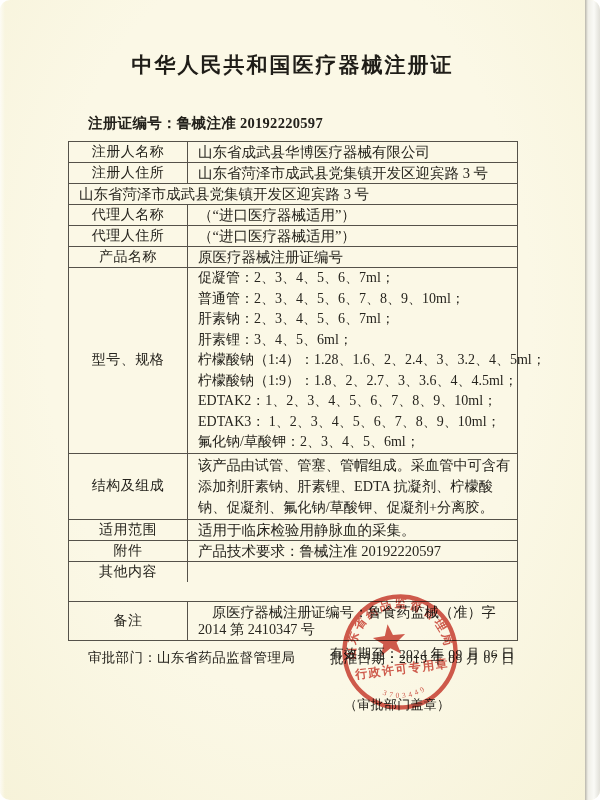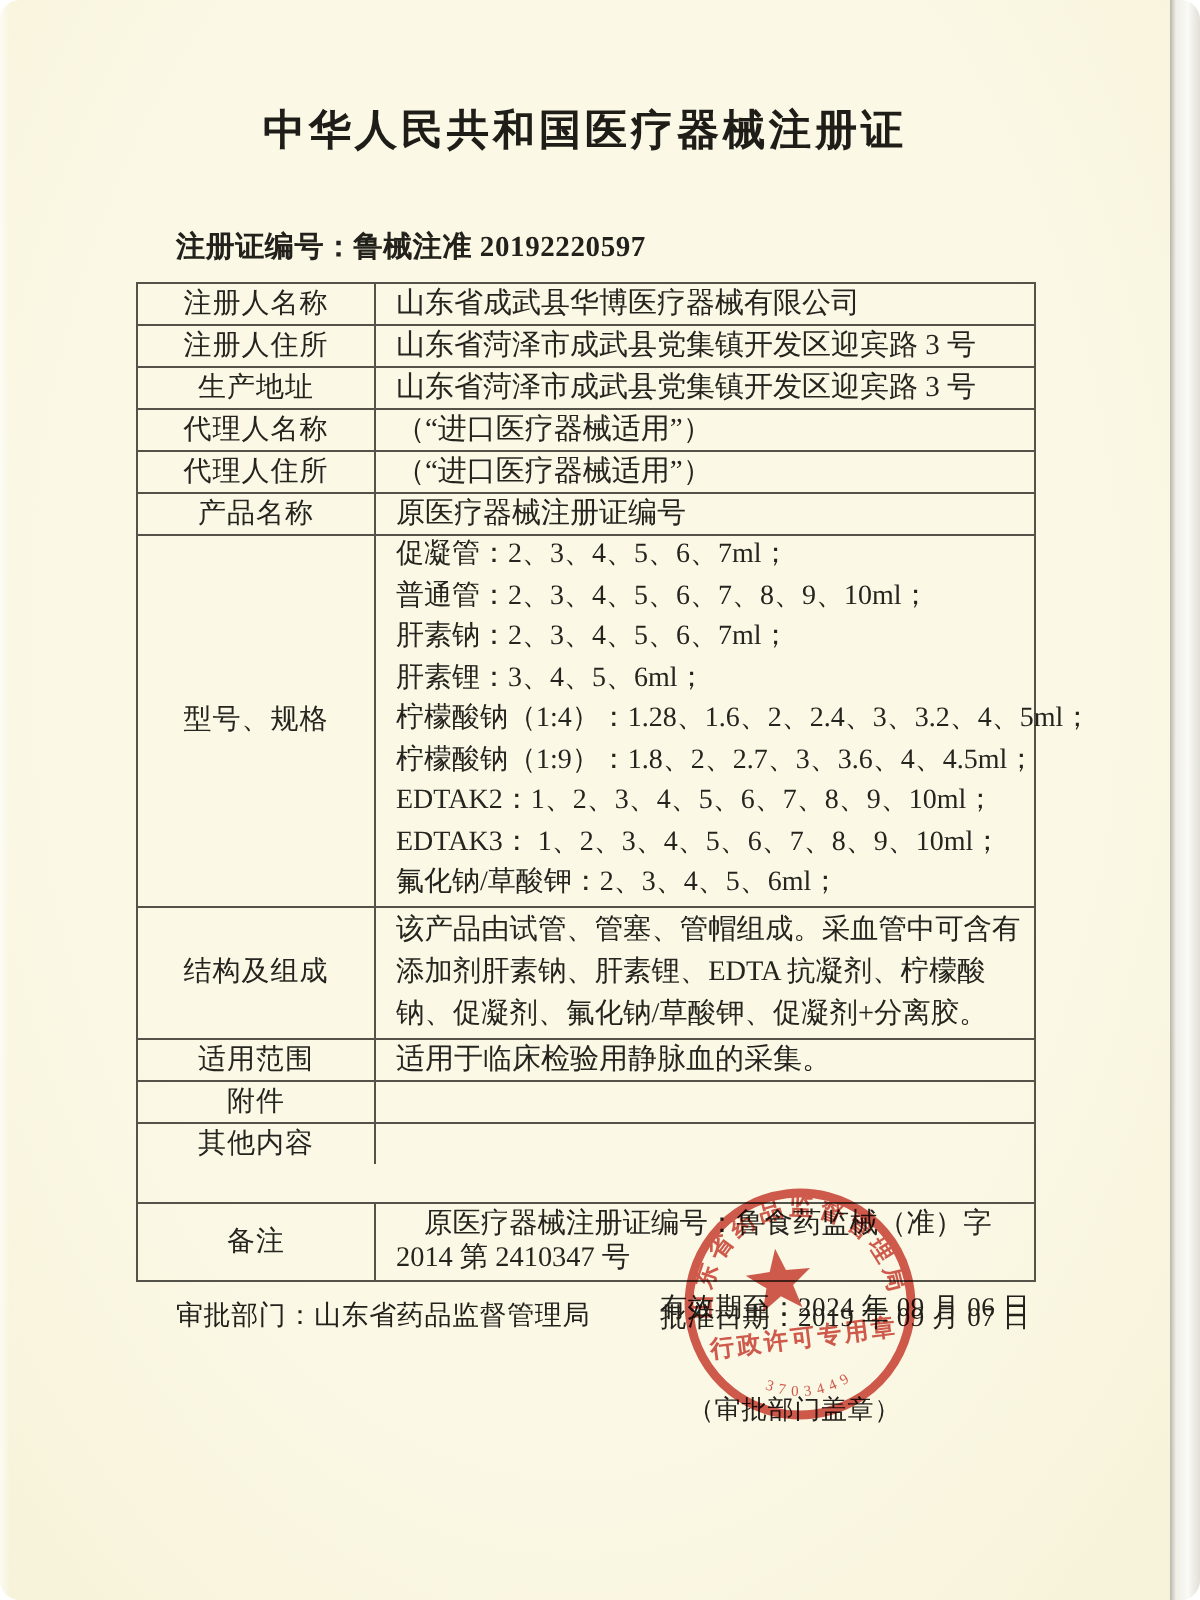--- a/index.html
+++ b/index.html
@@ -70,21 +70,20 @@
   <div class="cert-table" id="cert-table">
       <div class="row single">
         <div class="lbl">注册人名称</div>
         <div class="val">山东省成武县华博医疗器械有限公司</div>
       </div>
       <div class="row single">
         <div class="lbl">注册人住所</div>
         <div class="val">山东省菏泽市成武县党集镇开发区迎宾路 3 号</div>
       </div>
       <div class="row single">
-        <div class="lbl">生产地址</div>
         <div class="val">山东省菏泽市成武县党集镇开发区迎宾路 3 号</div>
       </div>
       <div class="row single">
         <div class="lbl">代理人名称</div>
         <div class="val">（“进口医疗器械适用”）</div>
       </div>
       <div class="row single">
         <div class="lbl">代理人住所</div>
         <div class="val">（“进口医疗器械适用”）</div>
       </div>
@@ -109,20 +108,21 @@
       <div class="row single struct">
         <div class="lbl">结构及组成</div>
         <div class="val">该产品由试管、管塞、管帽组成。采血管中可含有添加剂肝素钠、肝素锂、EDTA 抗凝剂、柠檬酸钠、促凝剂、氟化钠/草酸钾、促凝剂+分离胶。</div>
       </div>
       <div class="row single">
         <div class="lbl">适用范围</div>
         <div class="val">适用于临床检验用静脉血的采集。</div>
       </div>
       <div class="row single">
         <div class="lbl">附件</div>
+        <div class="val">产品技术要求：鲁械注准 20192220597</div>
       </div>
       <div class="row single">
         <div class="lbl">其他内容</div>
         <div class="val"></div>
       </div>
       <div class="row single remark">
         <div class="lbl">备注</div>
         <div class="val">原医疗器械注册证编号：鲁食药监械（准）字 2014 第 2410347 号</div>
       </div>
     </div>

